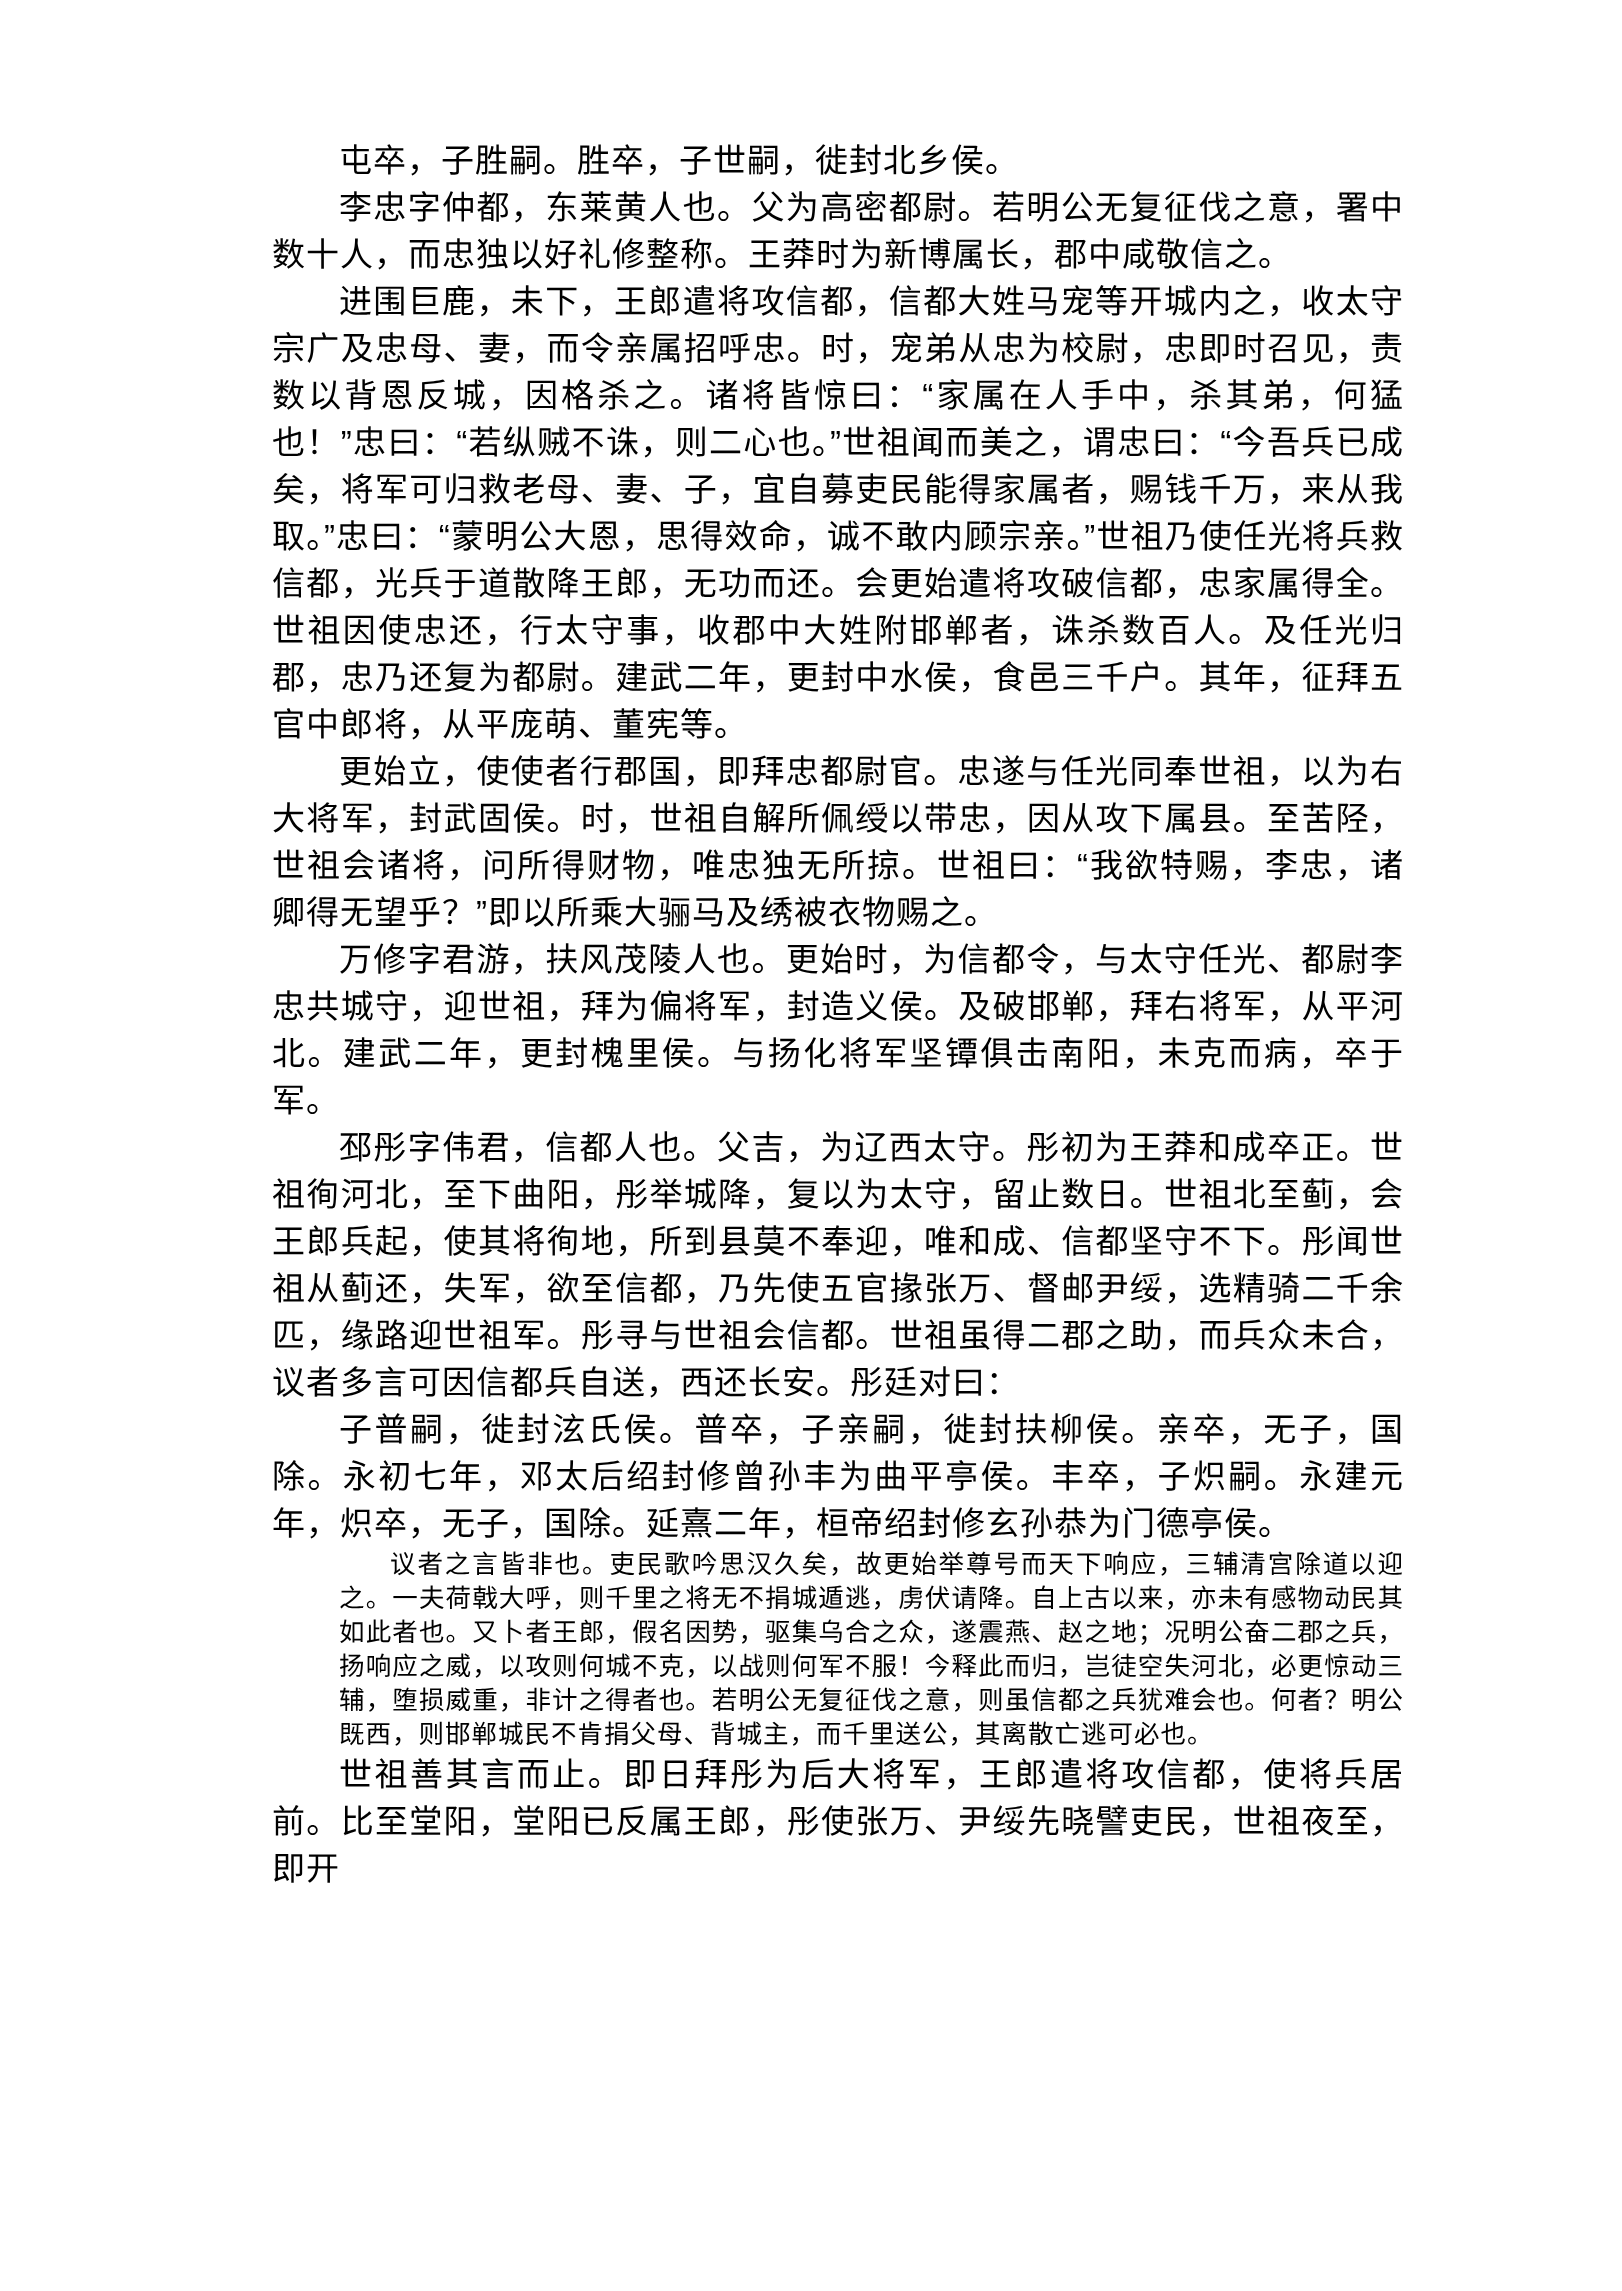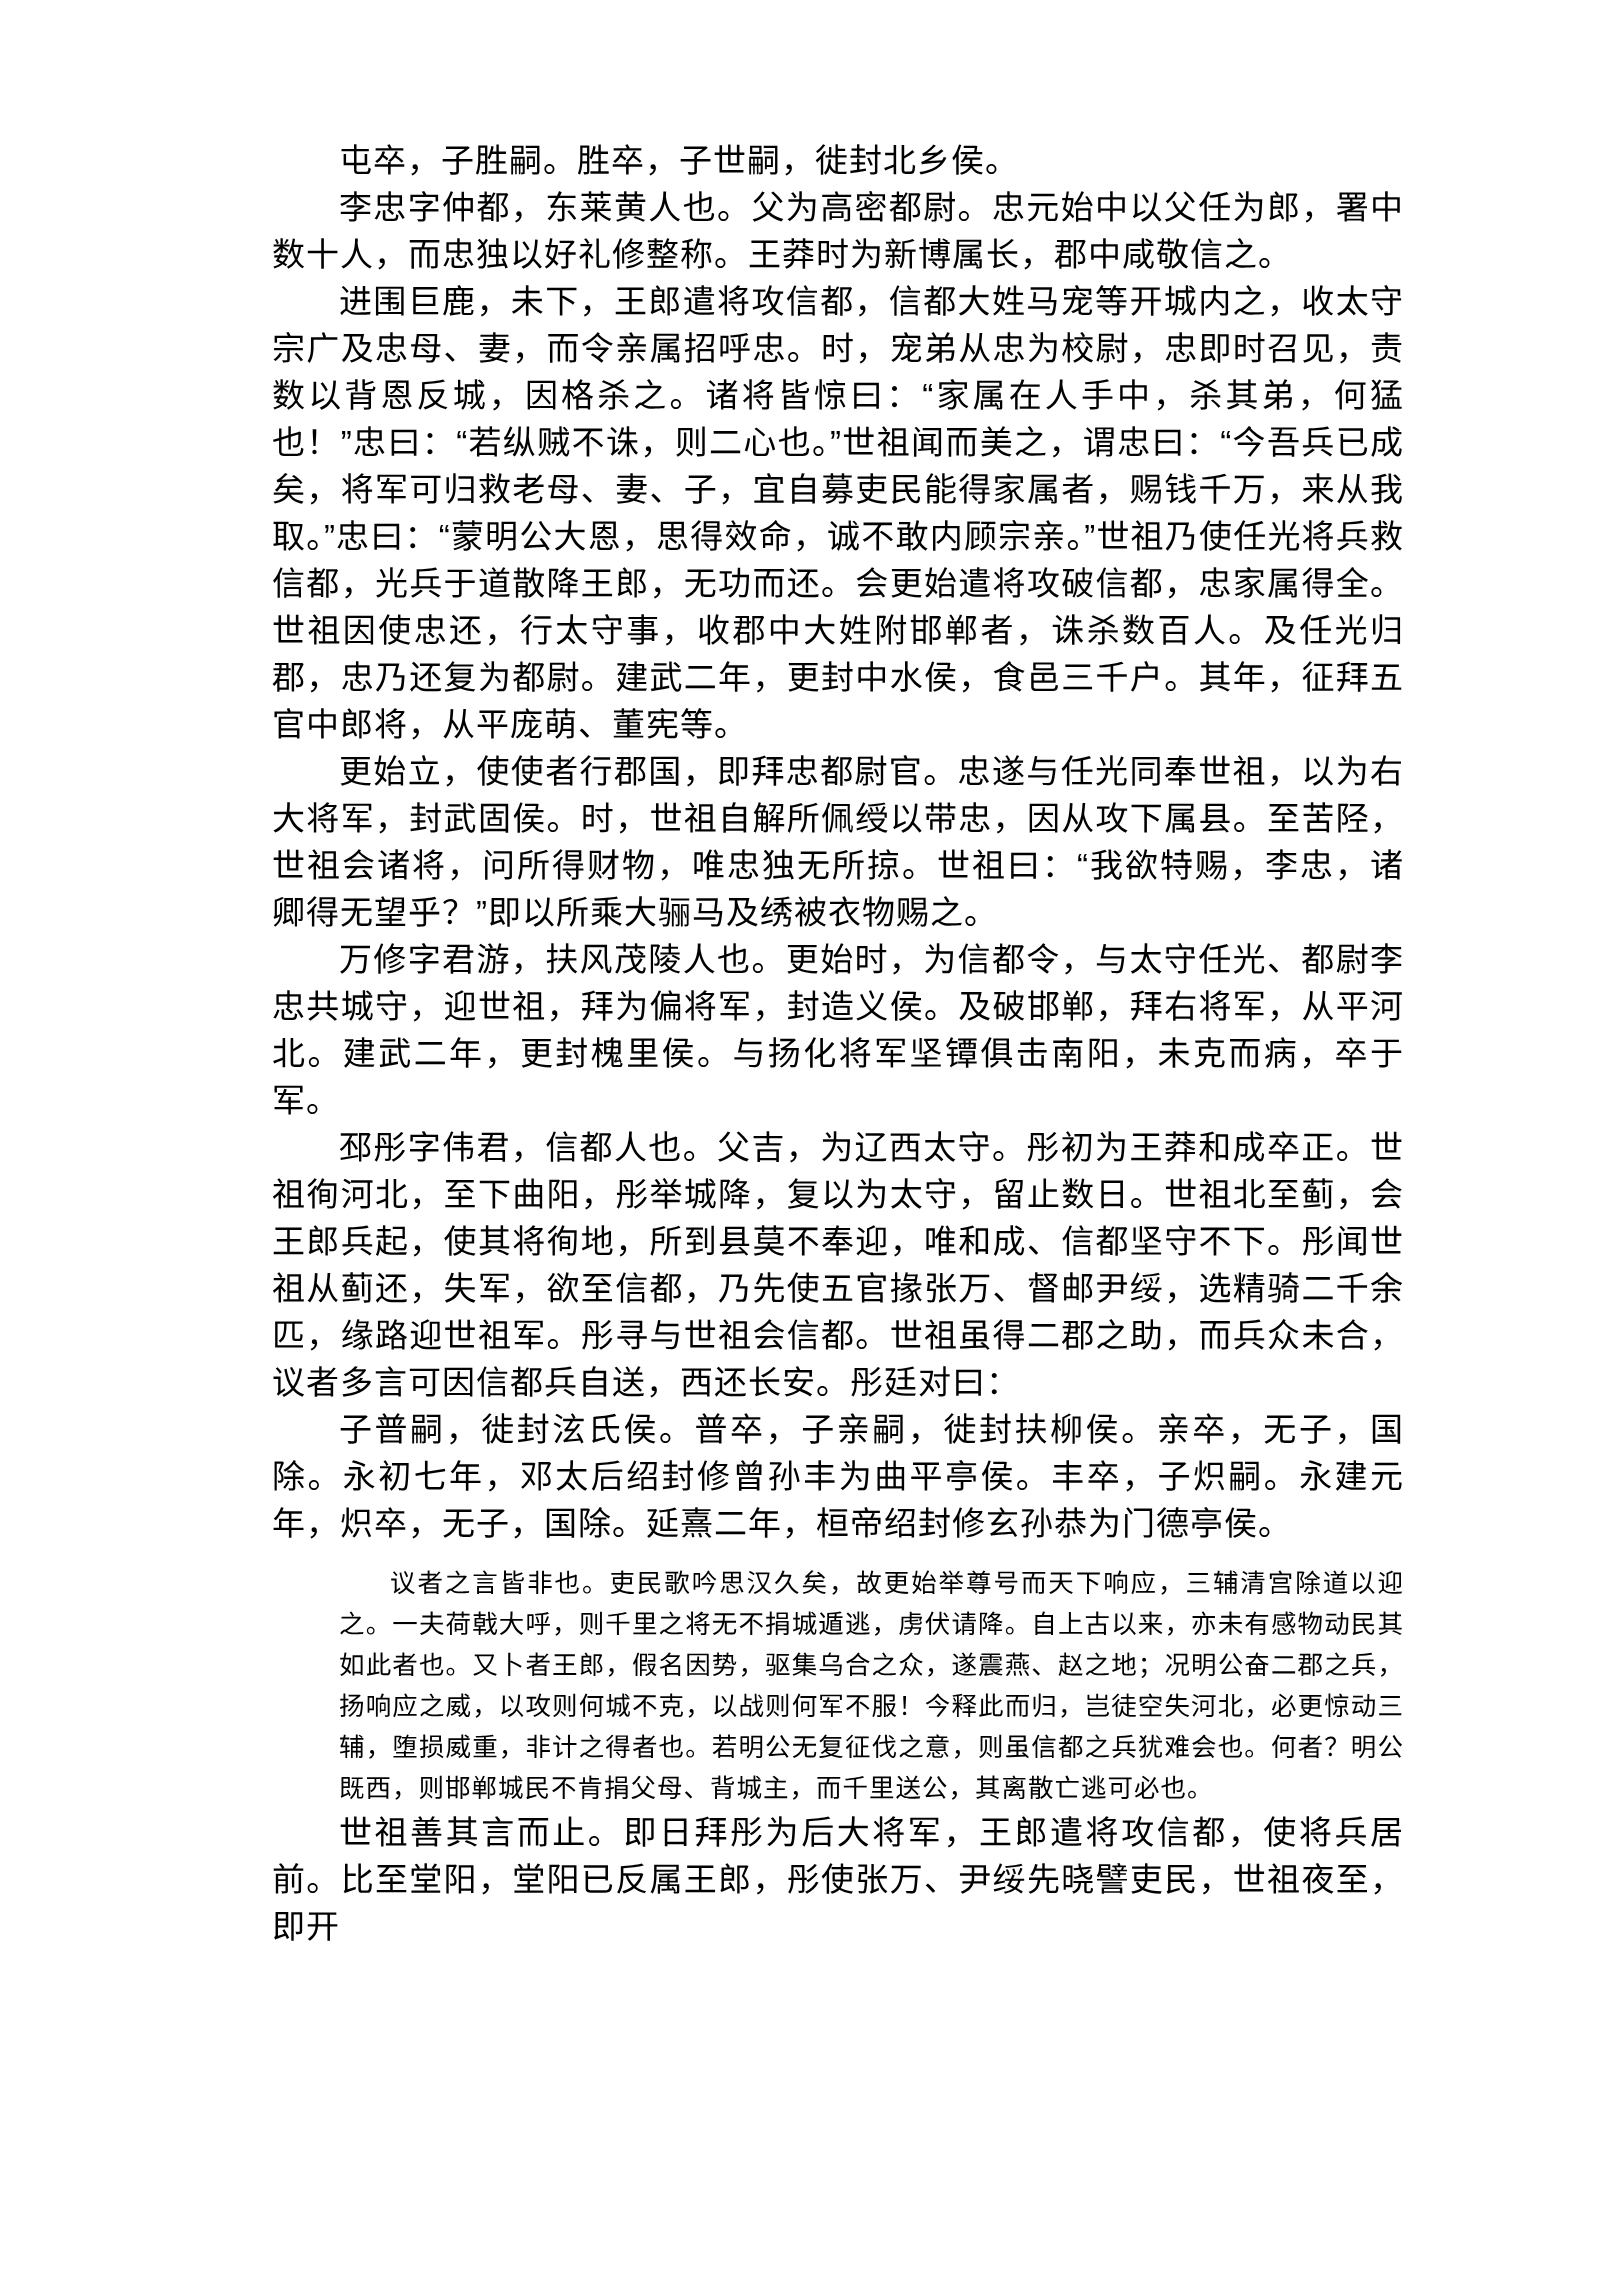--- a/index.html
+++ b/index.html
@@ -24,35 +24,35 @@
   .body-para {
     margin: 0;
     font-size: 33px;
     line-height: 47px;
     text-align: justify;
     text-indent: 67px;
     letter-spacing: 1px;
     word-break: break-all;
   }
   .quote-para {
-    margin: 16px 0 0 67px;
+    margin: 0 0 0 67px;
     font-size: 25.5px;
-    line-height: 41px;
+    line-height: 34px;
     text-align: justify;
     text-indent: 51px;
     letter-spacing: 1px;
     word-break: break-all;
   }
 </style>
 </head>
 <body>
 
 <div class="page">
   <p class="body-para">屯卒，子胜嗣。胜卒，子世嗣，徙封北乡侯。</p>
-  <p class="body-para">李忠字仲都，东莱黄人也。父为高密都尉。忠元始中以父任为郎，署中数十人，而忠独以好礼修整称。王莽时为新博属长，郡中咸敬信之。</p>
+  <p class="body-para">李忠字仲都，东莱黄人也。父为高密都尉。若明公无复征伐之意，署中数十人，而忠独以好礼修整称。王莽时为新博属长，郡中咸敬信之。</p>
   <p class="body-para">进围巨鹿，未下，王郎遣将攻信都，信都大姓马宠等开城内之，收太守宗广及忠母、妻，而令亲属招呼忠。时，宠弟从忠为校尉，忠即时召见，责数以背恩反城，因格杀之。诸将皆惊曰：“家属在人手中，杀其弟，何猛也！”忠曰：“若纵贼不诛，则二心也。”世祖闻而美之，谓忠曰：“今吾兵已成矣，将军可归救老母、妻、子，宜自募吏民能得家属者，赐钱千万，来从我取。”忠曰：“蒙明公大恩，思得效命，诚不敢内顾宗亲。”世祖乃使任光将兵救信都，光兵于道散降王郎，无功而还。会更始遣将攻破信都，忠家属得全。世祖因使忠还，行太守事，收郡中大姓附邯郸者，诛杀数百人。及任光归郡，忠乃还复为都尉。建武二年，更封中水侯，食邑三千户。其年，征拜五官中郎将，从平庞萌、董宪等。</p>
   <p class="body-para">更始立，使使者行郡国，即拜忠都尉官。忠遂与任光同奉世祖，以为右大将军，封武固侯。时，世祖自解所佩绶以带忠，因从攻下属县。至苦陉，世祖会诸将，问所得财物，唯忠独无所掠。世祖曰：“我欲特赐，李忠，诸卿得无望乎？”即以所乘大骊马及绣被衣物赐之。</p>
   <p class="body-para">万修字君游，扶风茂陵人也。更始时，为信都令，与太守任光、都尉李忠共城守，迎世祖，拜为偏将军，封造义侯。及破邯郸，拜右将军，从平河北。建武二年，更封槐里侯。与扬化将军坚镡俱击南阳，未克而病，卒于军。</p>
   <p class="body-para">邳彤字伟君，信都人也。父吉，为辽西太守。彤初为王莽和成卒正。世祖徇河北，至下曲阳，彤举城降，复以为太守，留止数日。世祖北至蓟，会王郎兵起，使其将徇地，所到县莫不奉迎，唯和成、信都坚守不下。彤闻世祖从蓟还，失军，欲至信都，乃先使五官掾张万、督邮尹绥，选精骑二千余匹，缘路迎世祖军。彤寻与世祖会信都。世祖虽得二郡之助，而兵众未合，议者多言可因信都兵自送，西还长安。彤廷对曰：</p>
   <p class="body-para">子普嗣，徙封泫氏侯。普卒，子亲嗣，徙封扶柳侯。亲卒，无子，国除。永初七年，邓太后绍封修曾孙丰为曲平亭侯。丰卒，子炽嗣。永建元年，炽卒，无子，国除。延熹二年，桓帝绍封修玄孙恭为门德亭侯。</p>
   <p class="quote-para">议者之言皆非也。吏民歌吟思汉久矣，故更始举尊号而天下响应，三辅清宫除道以迎之。一夫荷戟大呼，则千里之将无不捐城遁逃，虏伏请降。自上古以来，亦未有感物动民其如此者也。又卜者王郎，假名因势，驱集乌合之众，遂震燕、赵之地；况明公奋二郡之兵，扬响应之威，以攻则何城不克，以战则何军不服！今释此而归，岂徒空失河北，必更惊动三辅，堕损威重，非计之得者也。若明公无复征伐之意，则虽信都之兵犹难会也。何者？明公既西，则邯郸城民不肯捐父母、背城主，而千里送公，其离散亡逃可必也。</p>
   <p class="body-para">世祖善其言而止。即日拜彤为后大将军，王郎遣将攻信都，使将兵居前。比至堂阳，堂阳已反属王郎，彤使张万、尹绥先晓譬吏民，世祖夜至，即开</p>
 </div>
 
 

